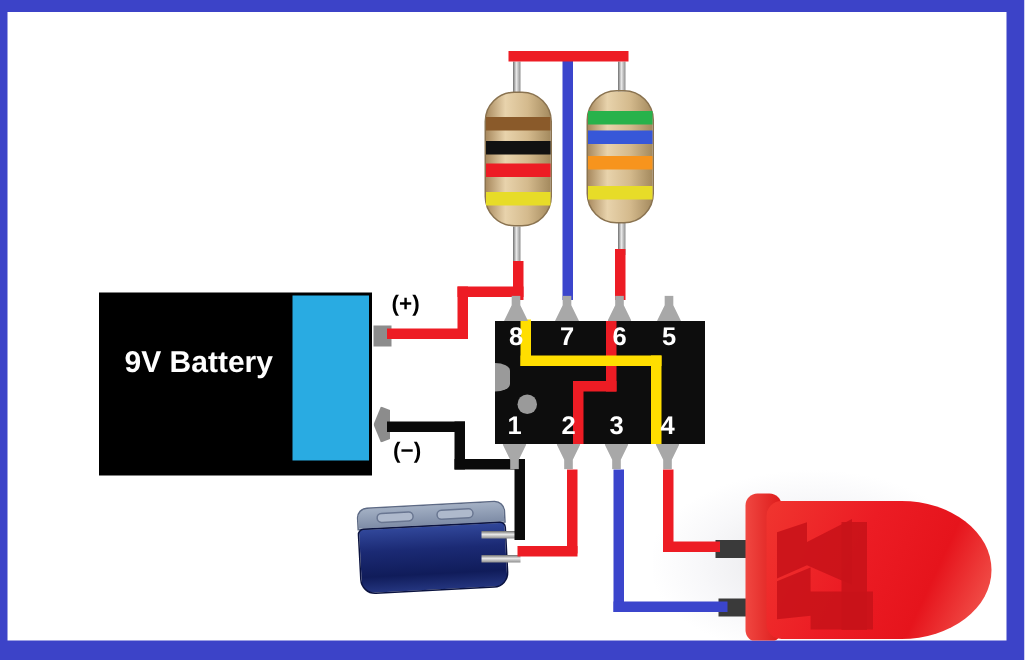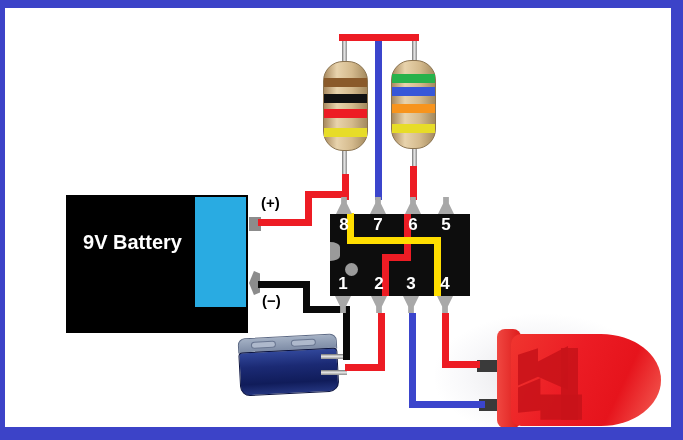--- a/index.html
+++ b/index.html
@@ -11,21 +11,21 @@
   }
   
   .wire{position:absolute;z-index:2;}
   .wire.red{background:#ed1c24;}
   .wire.black{background:#0a0a0a;}
   .wire.blue{background:#3b45cc;z-index:2;}
   .wire.yellow{background:#ffde00;z-index:3;}
   .lead{position:absolute;background:linear-gradient(90deg,#6f6f6f,#e9e9e9 45%,#8d8d8d);z-index:1;}
   .lead-h{position:absolute;background:linear-gradient(180deg,#6f6f6f,#e9e9e9 45%,#8d8d8d);z-index:1;}
   
-  .battery{position:absolute;left:61px;top:187px;width:182px;height:138px;background:#000;z-index:1;}
+  .battery{position:absolute;left:61px;top:187px;width:182px;height:122px;background:#000;z-index:1;}
   .battery-blue{position:absolute;left:129px;top:2px;width:51px;height:110px;background:#29abe2;}
   .battery-label{position:absolute;left:4px;top:36px;width:125px;text-align:center;
     color:#fff;font-size:20px;font-weight:bold;}
   .terminal{position:absolute;background:#8c8c8c;z-index:1;}
   .pol-label{position:absolute;color:#000;font-size:15px;font-weight:bold;z-index:2;}
   
   .resistor{position:absolute;width:45px;border-radius:20px;z-index:1;
     background:linear-gradient(90deg,#a98a5f,#e8d3ac 30%,#d4ba8d 65%,#a48a5e);
     border:1px solid #8a7350;box-sizing:border-box;}
   .band{position:absolute;left:0;width:100%;height:9px;}

